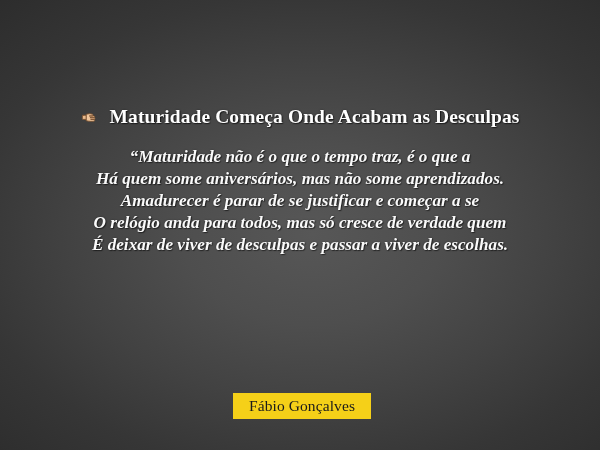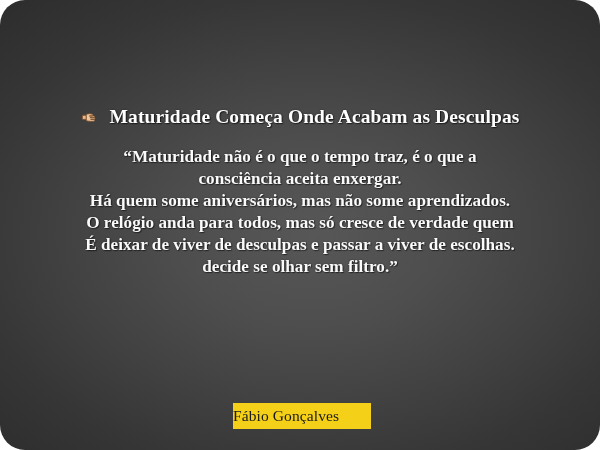--- a/index.html
+++ b/index.html
@@ -23,21 +23,20 @@
         ellipse 78% 72% at 52% 52%,
         #575757 0%,
         #4e4e4e 28%,
         #424242 52%,
         #363636 74%,
         #2c2c2c 100%);
     display: flex;
     flex-direction: column;
     align-items: center;
     overflow: hidden;
-    border-radius: 25px;
   }
 
   
   .title-row {
     position: absolute;
     top: 106px;
     left: 0;
     right: 0;
     display: flex;
     align-items: center;
@@ -78,33 +77,34 @@
     font-size: 17.2px;
     font-weight: bold;
     line-height: 22px;
     color: #fafafa;
     text-shadow: 1px 1px 1px rgba(0,0,0,0.5),
                  0 0 2px rgba(0,0,0,0.4);
   }
   .quote-line {
     display: block;
     white-space: nowrap;
+    font-style: italic;
   }
 
   
   .author-badge {
     position: absolute;
     left: 233px;
-    top: 403px;
+    top: 393px;
     width: 138px;
     height: 26px;
     background: #f5d018;
     display: flex;
     align-items: center;
-    justify-content: flex-start;
+    justify-content: center;
     box-sizing: border-box;
   }
   .author-name {
     font-size: 15.5px;
     font-weight: normal;
     color: #1b1b1b;
     white-space: nowrap;
     letter-spacing: 0.1px;
   }
 </style>
@@ -120,24 +120,23 @@
           <path d="M6 27 h10 v12 H6 a2 2 0 0 1 -2 -2 V29 a2 2 0 0 1 2 -2 z" fill="#e8b98c"></path>
           <path d="M16 24 c6 -2 12 -2 17 0 c3 1 3 4 0 5 h-9 c7 0 10 0 13 0 c3 0 4 4 1 5 h-12 c6 0 9 0 12 0 c3 0 4 4 1 5 h-11 c5 0 7 0 9 0 c3 0 4 4 1 5 c-5 1 -16 1 -22 -1 z" fill="#f2c79c"></path>
         </g>
       </svg>
     </span>
     <span class="title-text">Maturidade Começa Onde Acabam as Desculpas</span>
   </div>
 
   <div class="quote-body">
     <span class="quote-line">“Maturidade não é o que o tempo traz, é o que a</span>
-    <span class="quote-line">consciência aceita enxergar.</span>
     <span class="quote-line">Há quem some aniversários, mas não some aprendizados.</span>
+    <span class="quote-line">Amadurecer é parar de se justificar e começar a se</span>
     <span class="quote-line">O relógio anda para todos, mas só cresce de verdade quem</span>
     <span class="quote-line">É deixar de viver de desculpas e passar a viver de escolhas.</span>
-    <span class="quote-line">decide se olhar sem filtro.”</span>
   </div>
 
   <div class="author-badge">
     <span class="author-name">Fábio Gonçalves</span>
   </div>
 
 </div>
 
 </body></html>

